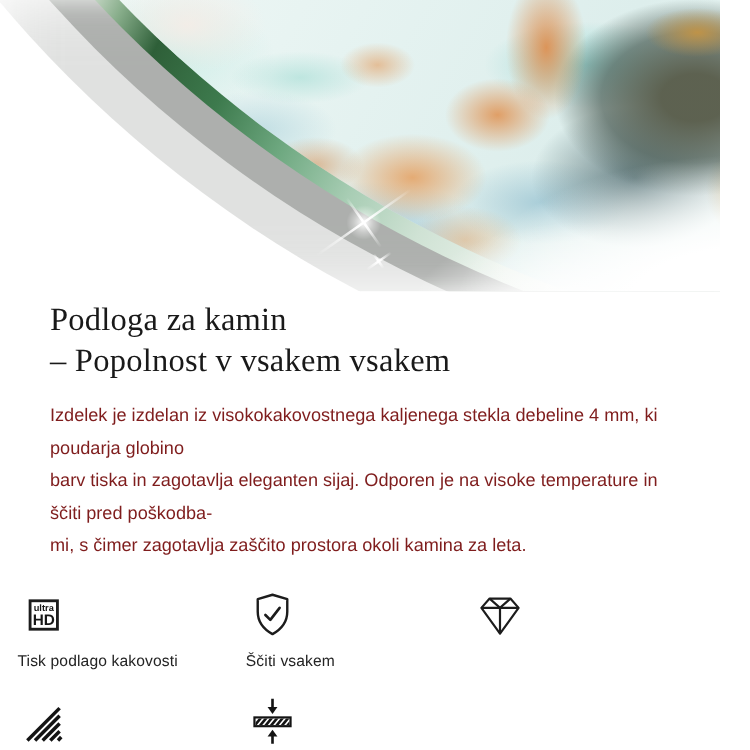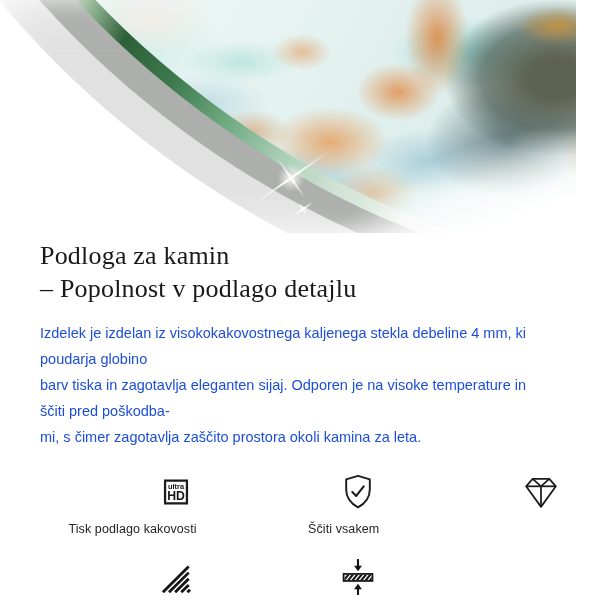--- a/index.html
+++ b/index.html
@@ -50,26 +50,26 @@
   .sp-small .r1{width:24px;left:-12px;top:-1px;transform:rotate(-35deg);height:1.5px;}
   .sp-small .r2{width:14px;left:-7px;top:-1px;transform:rotate(55deg);height:1.5px;}
   .core{position:absolute;left:-14px;top:-14px;width:28px;height:28px;border-radius:50%;
         background:radial-gradient(circle,rgba(255,255,255,.95) 0%,rgba(255,255,255,.35) 40%,rgba(255,255,255,0) 70%);}
 
   
   .section{padding:0 40px;}
   .title{margin:6px 0 0;font-family:"Liberation Serif","DejaVu Serif",serif;
          font-size:26px;line-height:33px;font-weight:500;color:#191919;letter-spacing:.2px;}
   .title span{display:block;}
-  .desc{margin:15px 0 0;max-width:530px;font-size:14.5px;line-height:26px;color:#1d4ed8;
+  .desc{margin:15px 0 0;max-width:530px;font-size:14.5px;line-height:26px;color:#7f1d1d;
         white-space:pre-line;}
 
   
   .features{display:grid;grid-template-columns:1fr 1fr 1fr;padding:0 14px;margin-top:21px;row-gap:20px;}
-  .feature{display:flex;flex-direction:column;align-items:flex-end;}
+  .feature{display:flex;flex-direction:column;align-items:flex-start;}
   .feature svg{display:block;}
   .flabel{margin-top:9px;font-size:12.5px;color:#242424;letter-spacing:.1px;}
   .badge-top{font-family:"Liberation Sans",sans-serif;font-size:8.5px;font-weight:bold;}
   .badge-bottom{font-family:"Liberation Sans",sans-serif;font-size:14px;font-weight:bold;}
 </style>
 </head>
 <body>
 
 <div class="page">
 
@@ -86,21 +86,21 @@
     </div>
     <div class="sparkle sp-small">
       <i class="ray r1"></i>
         <i class="ray r2"></i>
     </div>
   </div>
 
   <div class="section">
     <h1 class="title">
       <span>Podloga za kamin</span>
-      <span>– Popolnost v podlago detajlu</span>
+      <span>– Popolnost v vsakem vsakem</span>
     </h1>
     <p class="desc">Izdelek je izdelan iz visokokakovostnega kaljenega stekla debeline 4 mm, ki poudarja globino
 barv tiska in zagotavlja eleganten sijaj. Odporen je na visoke temperature in ščiti pred poškodba-
 mi, s čimer zagotavlja zaščito prostora okoli kamina za leta.</p>
   </div>
 
   <div class="features">
 
 
     <div class="feature">

